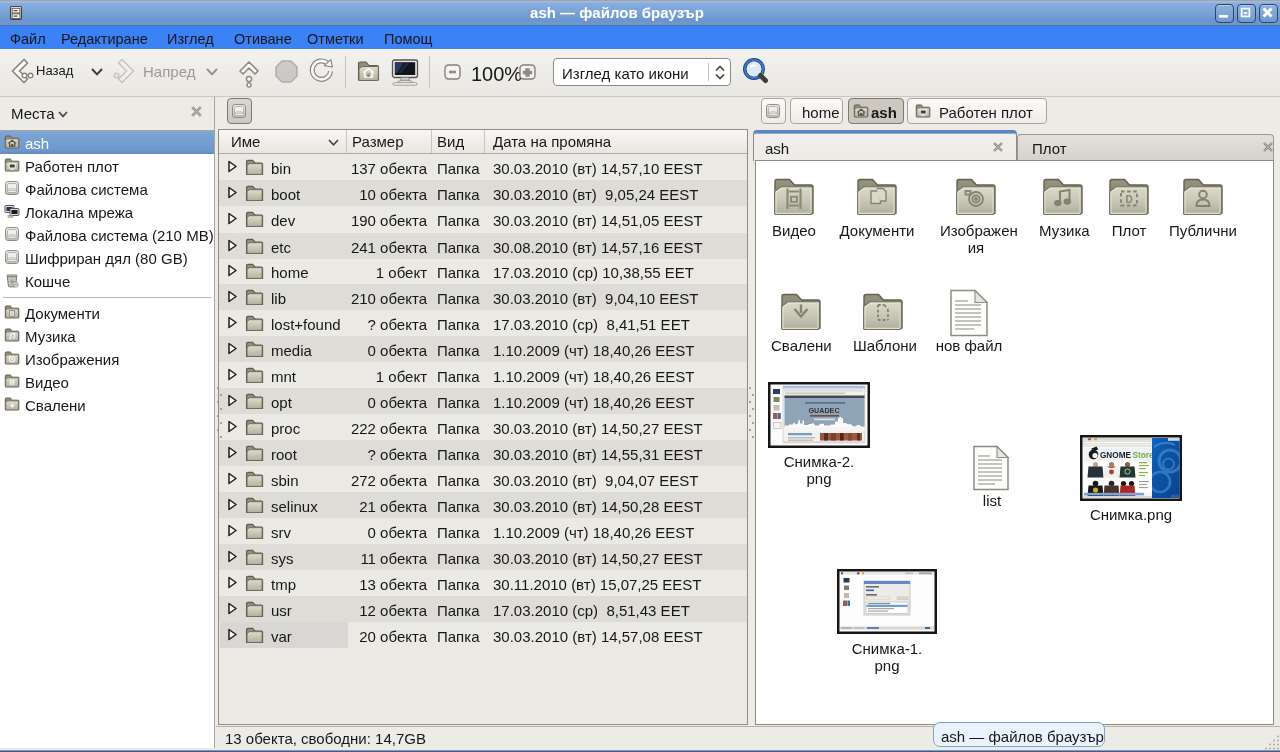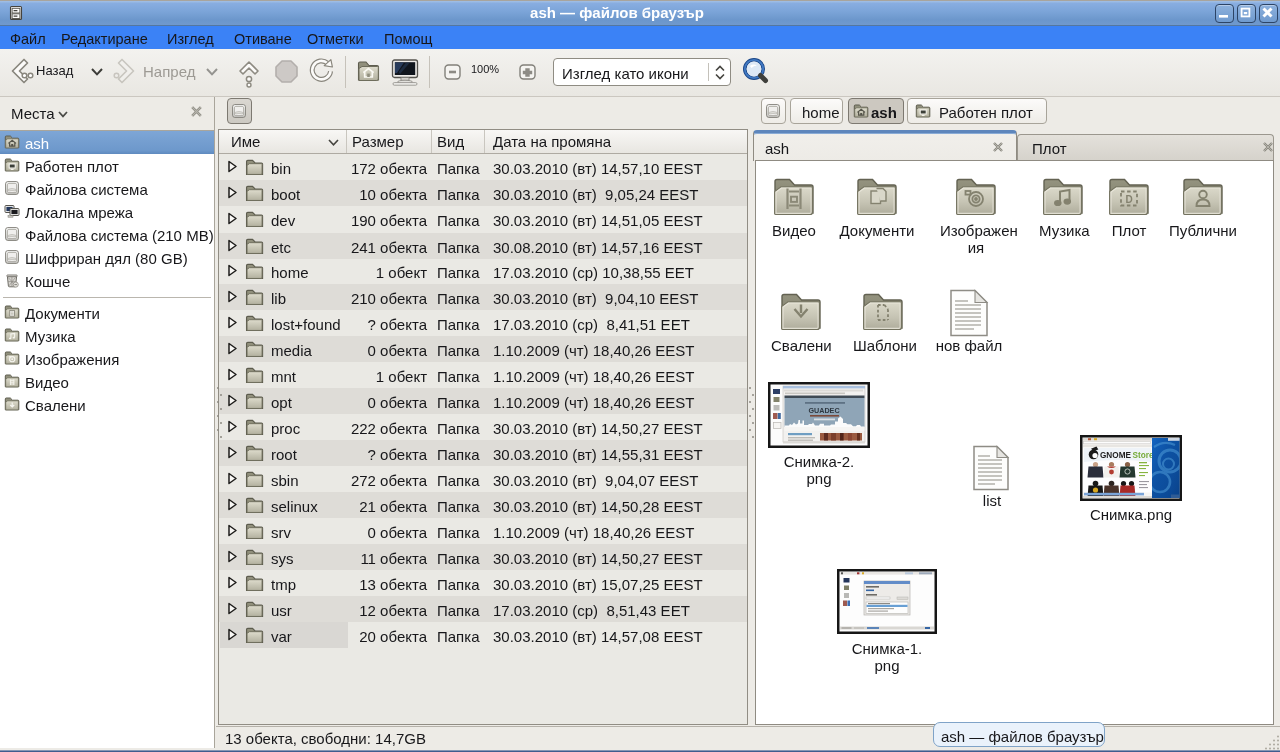--- a/index.html
+++ b/index.html
@@ -390,21 +390,21 @@
     <path d="M16 4.5 L20 4.5 L10 16 L8.6 14 Z" fill="#24354f" opacity=".7"></path>
     <rect x="11" y="19.5" width="8" height="3" fill="#d4d2cd" stroke="#7b7974" stroke-width=".8"></rect>
     <ellipse cx="15" cy="24" rx="7.5" ry="1.8" fill="#e2e1dd" stroke="#8b8984" stroke-width=".8"></ellipse>
     <rect x="3" y="24.6" width="24" height="2.6" rx="1.3" fill="#efeeeb" stroke="#8b8984" stroke-width=".8"></rect>
   </svg>
   <div class="tsep" style="left:429px"></div>
   <svg class="abs" style="left:444px;top:15px" width="18" height="17">
     <rect x="1" y="1" width="15" height="14" rx="3.5" fill="#f5f4f1" stroke="#82807a" stroke-width="1.4"></rect>
     <rect x="5" y="6.7" width="7" height="2.6" fill="#8d8b85"></rect>
   </svg>
-  <span class="txt" style="left:471px;top:15px;font-size:11px">100%</span>
+  <span class="txt" style="left:471px;top:15px;font-size:20px">100%</span>
   <svg class="abs" style="left:519px;top:15px" width="18" height="17">
     <rect x="1" y="1" width="15" height="14" rx="3.5" fill="#f5f4f1" stroke="#82807a" stroke-width="1.4"></rect>
     <path d="M6.3 4.2 H10.7 V6.7 H13.2 V10.3 H10.7 V12.8 H6.3 V10.3 H3.8 V6.7 H6.3 Z" fill="#8d8b85"></path>
   </svg>
   <div class="abs" style="left:553px;top:9px;width:178px;height:28px;border:1px solid #8f8c83;border-radius:4px;background:#fff;box-sizing:border-box">
     <span class="txt" style="left:8px;top:7px">Изглед като икони</span>
     <div class="abs" style="left:154px;top:4px;width:1px;height:18px;background:#c4c1ba"></div>
     <svg class="abs" style="left:159px;top:5px" width="14" height="17">
         <path d="M3 6.5 L7 2.5 L11 6.5 M3 10.5 L7 14.5 L11 10.5" fill="none" stroke="#45443f" stroke-width="1.6"></path>
       </svg>
@@ -522,21 +522,21 @@
     <span class="txt" style="left:274px;top:4px">Дата на промяна</span>
   </div>
   <div class="lrow" style="top:24px">
       <svg class="ex" width="11" height="13">
         <path d="M2 1.5 L9 6.5 L2 11.5 Z" fill="#f8f7f4" stroke="#1e1d1b" stroke-width="1.5" stroke-linejoin="round"></path>
       </svg>
       <svg class="fi" width="19" height="18" viewBox="0 0 16 15.2">
         <use href="#fol16"></use>
       </svg>
       <span class="nm">bin</span>
-      <span class="sz">172 обекта</span>
+      <span class="sz">137 обекта</span>
       <span class="vd">Папка</span>
       <span class="dt">30.03.2010 (вт) 14,57,10 EEST</span>
     </div>
   <div class="lrow odd" style="top:50px">
       <svg class="ex" width="11" height="13">
         <path d="M2 1.5 L9 6.5 L2 11.5 Z" fill="#f8f7f4" stroke="#1e1d1b" stroke-width="1.5" stroke-linejoin="round"></path>
       </svg>
       <svg class="fi" width="19" height="18" viewBox="0 0 16 15.2">
         <use href="#fol16"></use>
       </svg>
@@ -716,21 +716,21 @@
   <div class="lrow" style="top:440px">
       <svg class="ex" width="11" height="13">
         <path d="M2 1.5 L9 6.5 L2 11.5 Z" fill="#f8f7f4" stroke="#1e1d1b" stroke-width="1.5" stroke-linejoin="round"></path>
       </svg>
       <svg class="fi" width="19" height="18" viewBox="0 0 16 15.2">
         <use href="#fol16"></use>
       </svg>
       <span class="nm">tmp</span>
       <span class="sz">13 обекта</span>
       <span class="vd">Папка</span>
-      <span class="dt">30.03.2010 (вт) 15,07,25 EEST</span>
+      <span class="dt">30.11.2010 (вт) 15,07,25 EEST</span>
     </div>
   <div class="lrow odd" style="top:466px">
       <svg class="ex" width="11" height="13">
         <path d="M2 1.5 L9 6.5 L2 11.5 Z" fill="#f8f7f4" stroke="#1e1d1b" stroke-width="1.5" stroke-linejoin="round"></path>
       </svg>
       <svg class="fi" width="19" height="18" viewBox="0 0 16 15.2">
         <use href="#fol16"></use>
       </svg>
       <span class="nm">usr</span>
       <span class="sz">12 обекта</span>

